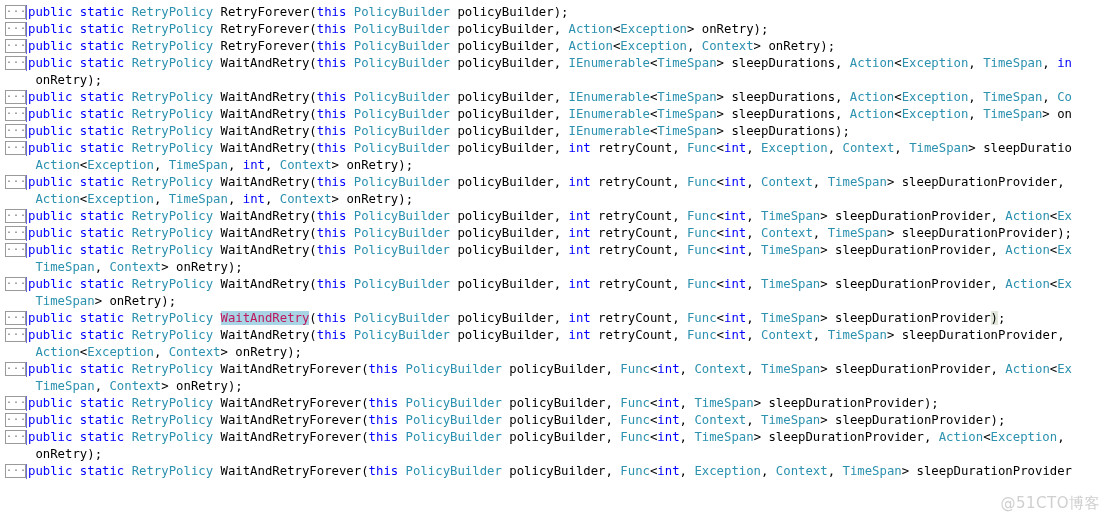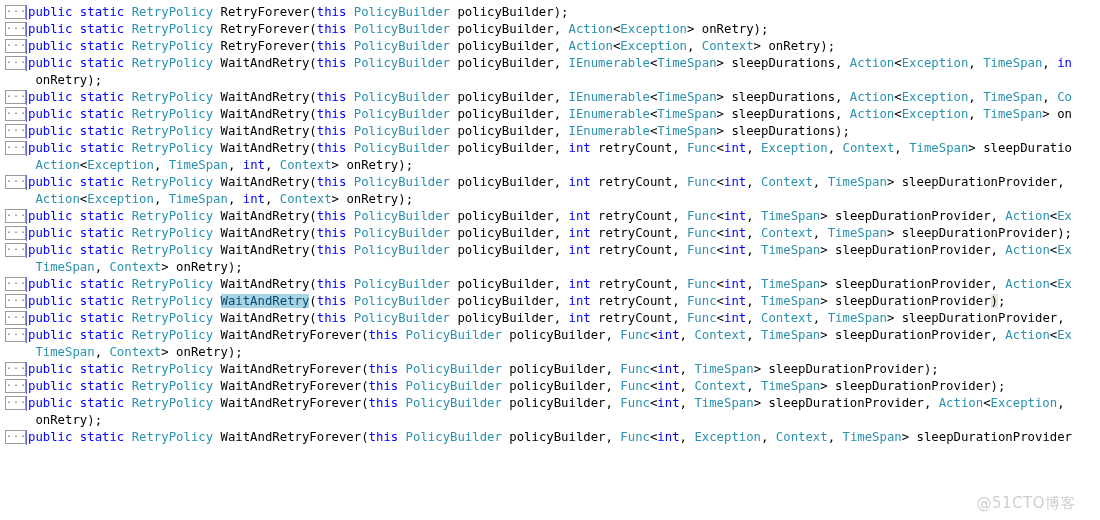--- a/index.html
+++ b/index.html
@@ -69,26 +69,26 @@
     height: 15px;
     background: #6a6ad8;
     vertical-align: top;
     margin-top: 1px;
   }
   
   .kw   { color: #0000ff; }
   .typ  { color: #2b91af; }
   .idn  { color: #000000; }
   .pun  { color: #000000; }
-  .sel  { background: #a8d4e6; color: #0c4a6e; }
+  .sel  { background: #a8d4e6; color: #be185d; }
   .brace-match { background: #e2e8dc; }
 
   .watermark {
     position: absolute;
-    right: 24px;
+    right: 0;
     bottom: 7px;
     color: #cfcfcf;
     font-size: 15px;
     font-family: "DejaVu Sans", "Liberation Sans", sans-serif;
     letter-spacing: 0.5px;
     pointer-events: none;
     user-select: none;
     white-space: nowrap;
   }
 </style>
@@ -107,22 +107,24 @@
       <div class="line"><span class="gutter-slot"><span class="fold-box"><span>...</span></span><span class="decl-bar"></span></span><span class="kw">public</span><span class="pun"> </span><span class="kw">static</span><span class="pun"> </span><span class="typ">RetryPolicy</span><span class="idn"> WaitAndRetry(</span><span class="kw">this</span><span class="pun"> </span><span class="typ">PolicyBuilder</span><span class="idn"> policyBuilder, </span><span class="typ">IEnumerable</span><span class="idn">&lt;</span><span class="typ">TimeSpan</span><span class="idn">&gt; sleepDurations);</span></div>
       <div class="line"><span class="gutter-slot"><span class="fold-box"><span>...</span></span><span class="decl-bar"></span></span><span class="kw">public</span><span class="pun"> </span><span class="kw">static</span><span class="pun"> </span><span class="typ">RetryPolicy</span><span class="idn"> WaitAndRetry(</span><span class="kw">this</span><span class="pun"> </span><span class="typ">PolicyBuilder</span><span class="idn"> policyBuilder, </span><span class="kw">int</span><span class="idn"> retryCount, </span><span class="typ">Func</span><span class="idn">&lt;</span><span class="kw">int</span><span class="idn">, </span><span class="typ">Exception</span><span class="idn">, </span><span class="typ">Context</span><span class="idn">, </span><span class="typ">TimeSpan</span><span class="idn">&gt; sleepDurationProvider,</span></div>
       <div class="line"><span class="gutter-slot">&nbsp;</span><span> </span><span class="typ">Action</span><span class="idn">&lt;</span><span class="typ">Exception</span><span class="idn">, </span><span class="typ">TimeSpan</span><span class="idn">, </span><span class="kw">int</span><span class="idn">, </span><span class="typ">Context</span><span class="idn">&gt; onRetry);</span></div>
       <div class="line"><span class="gutter-slot"><span class="fold-box"><span>...</span></span><span class="decl-bar"></span></span><span class="kw">public</span><span class="pun"> </span><span class="kw">static</span><span class="pun"> </span><span class="typ">RetryPolicy</span><span class="idn"> WaitAndRetry(</span><span class="kw">this</span><span class="pun"> </span><span class="typ">PolicyBuilder</span><span class="idn"> policyBuilder, </span><span class="kw">int</span><span class="idn"> retryCount, </span><span class="typ">Func</span><span class="idn">&lt;</span><span class="kw">int</span><span class="idn">, </span><span class="typ">Context</span><span class="idn">, </span><span class="typ">TimeSpan</span><span class="idn">&gt; sleepDurationProvider,</span></div>
       <div class="line"><span class="gutter-slot">&nbsp;</span><span> </span><span class="typ">Action</span><span class="idn">&lt;</span><span class="typ">Exception</span><span class="idn">, </span><span class="typ">TimeSpan</span><span class="idn">, </span><span class="kw">int</span><span class="idn">, </span><span class="typ">Context</span><span class="idn">&gt; onRetry);</span></div>
       <div class="line"><span class="gutter-slot"><span class="fold-box"><span>...</span></span><span class="decl-bar"></span></span><span class="kw">public</span><span class="pun"> </span><span class="kw">static</span><span class="pun"> </span><span class="typ">RetryPolicy</span><span class="idn"> WaitAndRetry(</span><span class="kw">this</span><span class="pun"> </span><span class="typ">PolicyBuilder</span><span class="idn"> policyBuilder, </span><span class="kw">int</span><span class="idn"> retryCount, </span><span class="typ">Func</span><span class="idn">&lt;</span><span class="kw">int</span><span class="idn">, </span><span class="typ">TimeSpan</span><span class="idn">&gt; sleepDurationProvider, </span><span class="typ">Action</span><span class="idn">&lt;</span><span class="typ">Exception</span></div>
       <div class="line"><span class="gutter-slot"><span class="fold-box"><span>...</span></span><span class="decl-bar"></span></span><span class="kw">public</span><span class="pun"> </span><span class="kw">static</span><span class="pun"> </span><span class="typ">RetryPolicy</span><span class="idn"> WaitAndRetry(</span><span class="kw">this</span><span class="pun"> </span><span class="typ">PolicyBuilder</span><span class="idn"> policyBuilder, </span><span class="kw">int</span><span class="idn"> retryCount, </span><span class="typ">Func</span><span class="idn">&lt;</span><span class="kw">int</span><span class="idn">, </span><span class="typ">Context</span><span class="idn">, </span><span class="typ">TimeSpan</span><span class="idn">&gt; sleepDurationProvider);</span></div>
       <div class="line"><span class="gutter-slot"><span class="fold-box"><span>...</span></span><span class="decl-bar"></span></span><span class="kw">public</span><span class="pun"> </span><span class="kw">static</span><span class="pun"> </span><span class="typ">RetryPolicy</span><span class="idn"> WaitAndRetry(</span><span class="kw">this</span><span class="pun"> </span><span class="typ">PolicyBuilder</span><span class="idn"> policyBuilder, </span><span class="kw">int</span><span class="idn"> retryCount, </span><span class="typ">Func</span><span class="idn">&lt;</span><span class="kw">int</span><span class="idn">, </span><span class="typ">TimeSpan</span><span class="idn">&gt; sleepDurationProvider, </span><span class="typ">Action</span><span class="idn">&lt;</span><span class="typ">Exception</span></div>
       <div class="line"><span class="gutter-slot">&nbsp;</span><span> </span><span class="typ">TimeSpan</span><span class="idn">, </span><span class="typ">Context</span><span class="idn">&gt; onRetry);</span></div>
       <div class="line"><span class="gutter-slot"><span class="fold-box"><span>...</span></span><span class="decl-bar"></span></span><span class="kw">public</span><span class="pun"> </span><span class="kw">static</span><span class="pun"> </span><span class="typ">RetryPolicy</span><span class="idn"> WaitAndRetry(</span><span class="kw">this</span><span class="pun"> </span><span class="typ">PolicyBuilder</span><span class="idn"> policyBuilder, </span><span class="kw">int</span><span class="idn"> retryCount, </span><span class="typ">Func</span><span class="idn">&lt;</span><span class="kw">int</span><span class="idn">, </span><span class="typ">TimeSpan</span><span class="idn">&gt; sleepDurationProvider, </span><span class="typ">Action</span><span class="idn">&lt;</span><span class="typ">Exception</span></div>
+      <div class="line"><span class="gutter-slot">&nbsp;</span><span> </span><span class="typ">TimeSpan</span><span class="idn">&gt; onRetry);</span></div>
       <div class="line"><span class="gutter-slot"><span class="fold-box"><span>...</span></span><span class="decl-bar"></span></span><span class="kw">public</span><span class="pun"> </span><span class="kw">static</span><span class="pun"> </span><span class="typ">RetryPolicy</span><span class="idn"> </span><span class="sel">WaitAndRetry</span><span class="idn">(</span><span class="kw">this</span><span class="pun"> </span><span class="typ">PolicyBuilder</span><span class="idn"> policyBuilder, </span><span class="kw">int</span><span class="idn"> retryCount, </span><span class="typ">Func</span><span class="idn">&lt;</span><span class="kw">int</span><span class="idn">, </span><span class="typ">TimeSpan</span><span class="idn">&gt; sleepDurationProvider</span><span class="brace-match">)</span><span class="idn">;</span></div>
       <div class="line"><span class="gutter-slot"><span class="fold-box"><span>...</span></span><span class="decl-bar"></span></span><span class="kw">public</span><span class="pun"> </span><span class="kw">static</span><span class="pun"> </span><span class="typ">RetryPolicy</span><span class="idn"> WaitAndRetry(</span><span class="kw">this</span><span class="pun"> </span><span class="typ">PolicyBuilder</span><span class="idn"> policyBuilder, </span><span class="kw">int</span><span class="idn"> retryCount, </span><span class="typ">Func</span><span class="idn">&lt;</span><span class="kw">int</span><span class="idn">, </span><span class="typ">Context</span><span class="idn">, </span><span class="typ">TimeSpan</span><span class="idn">&gt; sleepDurationProvider,</span></div>
+      <div class="line"><span class="gutter-slot">&nbsp;</span><span> </span><span class="typ">Action</span><span class="idn">&lt;</span><span class="typ">Exception</span><span class="idn">, </span><span class="typ">Context</span><span class="idn">&gt; onRetry);</span></div>
       <div class="line"><span class="gutter-slot"><span class="fold-box"><span>...</span></span><span class="decl-bar"></span></span><span class="kw">public</span><span class="pun"> </span><span class="kw">static</span><span class="pun"> </span><span class="typ">RetryPolicy</span><span class="idn"> WaitAndRetryForever(</span><span class="kw">this</span><span class="pun"> </span><span class="typ">PolicyBuilder</span><span class="idn"> policyBuilder, </span><span class="typ">Func</span><span class="idn">&lt;</span><span class="kw">int</span><span class="idn">, </span><span class="typ">Context</span><span class="idn">, </span><span class="typ">TimeSpan</span><span class="idn">&gt; sleepDurationProvider, </span><span class="typ">Action</span><span class="idn">&lt;</span><span class="typ">Exception</span></div>
       <div class="line"><span class="gutter-slot">&nbsp;</span><span> </span><span class="typ">TimeSpan</span><span class="idn">, </span><span class="typ">Context</span><span class="idn">&gt; onRetry);</span></div>
       <div class="line"><span class="gutter-slot"><span class="fold-box"><span>...</span></span><span class="decl-bar"></span></span><span class="kw">public</span><span class="pun"> </span><span class="kw">static</span><span class="pun"> </span><span class="typ">RetryPolicy</span><span class="idn"> WaitAndRetryForever(</span><span class="kw">this</span><span class="pun"> </span><span class="typ">PolicyBuilder</span><span class="idn"> policyBuilder, </span><span class="typ">Func</span><span class="idn">&lt;</span><span class="kw">int</span><span class="idn">, </span><span class="typ">TimeSpan</span><span class="idn">&gt; sleepDurationProvider);</span></div>
       <div class="line"><span class="gutter-slot"><span class="fold-box"><span>...</span></span><span class="decl-bar"></span></span><span class="kw">public</span><span class="pun"> </span><span class="kw">static</span><span class="pun"> </span><span class="typ">RetryPolicy</span><span class="idn"> WaitAndRetryForever(</span><span class="kw">this</span><span class="pun"> </span><span class="typ">PolicyBuilder</span><span class="idn"> policyBuilder, </span><span class="typ">Func</span><span class="idn">&lt;</span><span class="kw">int</span><span class="idn">, </span><span class="typ">Context</span><span class="idn">, </span><span class="typ">TimeSpan</span><span class="idn">&gt; sleepDurationProvider);</span></div>
       <div class="line"><span class="gutter-slot"><span class="fold-box"><span>...</span></span><span class="decl-bar"></span></span><span class="kw">public</span><span class="pun"> </span><span class="kw">static</span><span class="pun"> </span><span class="typ">RetryPolicy</span><span class="idn"> WaitAndRetryForever(</span><span class="kw">this</span><span class="pun"> </span><span class="typ">PolicyBuilder</span><span class="idn"> policyBuilder, </span><span class="typ">Func</span><span class="idn">&lt;</span><span class="kw">int</span><span class="idn">, </span><span class="typ">TimeSpan</span><span class="idn">&gt; sleepDurationProvider, </span><span class="typ">Action</span><span class="idn">&lt;</span><span class="typ">Exception</span><span class="idn">, </span><span class="typ">TimeSpan</span></div>
       <div class="line"><span class="gutter-slot">&nbsp;</span><span> </span><span class="idn">onRetry);</span></div>
       <div class="line"><span class="gutter-slot"><span class="fold-box"><span>...</span></span><span class="decl-bar"></span></span><span class="kw">public</span><span class="pun"> </span><span class="kw">static</span><span class="pun"> </span><span class="typ">RetryPolicy</span><span class="idn"> WaitAndRetryForever(</span><span class="kw">this</span><span class="pun"> </span><span class="typ">PolicyBuilder</span><span class="idn"> policyBuilder, </span><span class="typ">Func</span><span class="idn">&lt;</span><span class="kw">int</span><span class="idn">, </span><span class="typ">Exception</span><span class="idn">, </span><span class="typ">Context</span><span class="idn">, </span><span class="typ">TimeSpan</span><span class="idn">&gt; sleepDurationProvider,</span></div>
     </div>
   <div class="watermark">@51CTO博客</div>
 </div>

